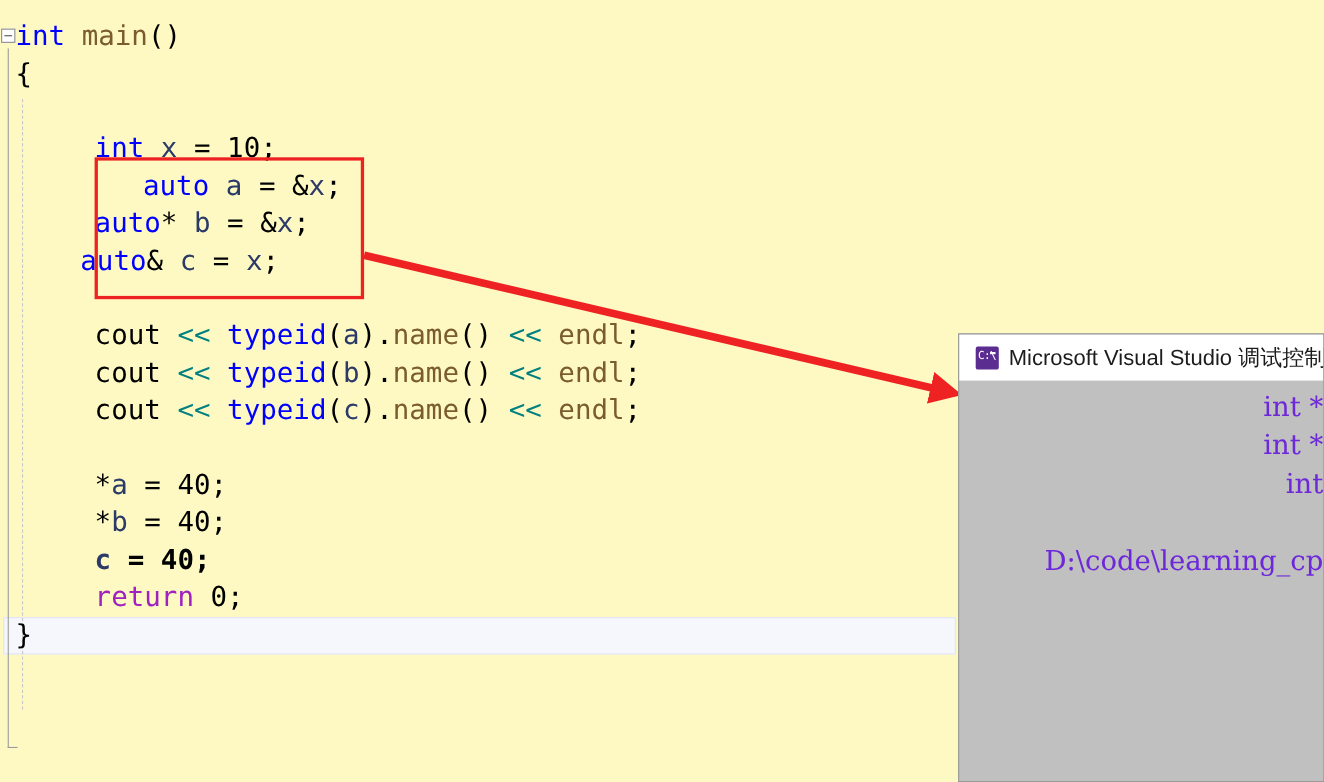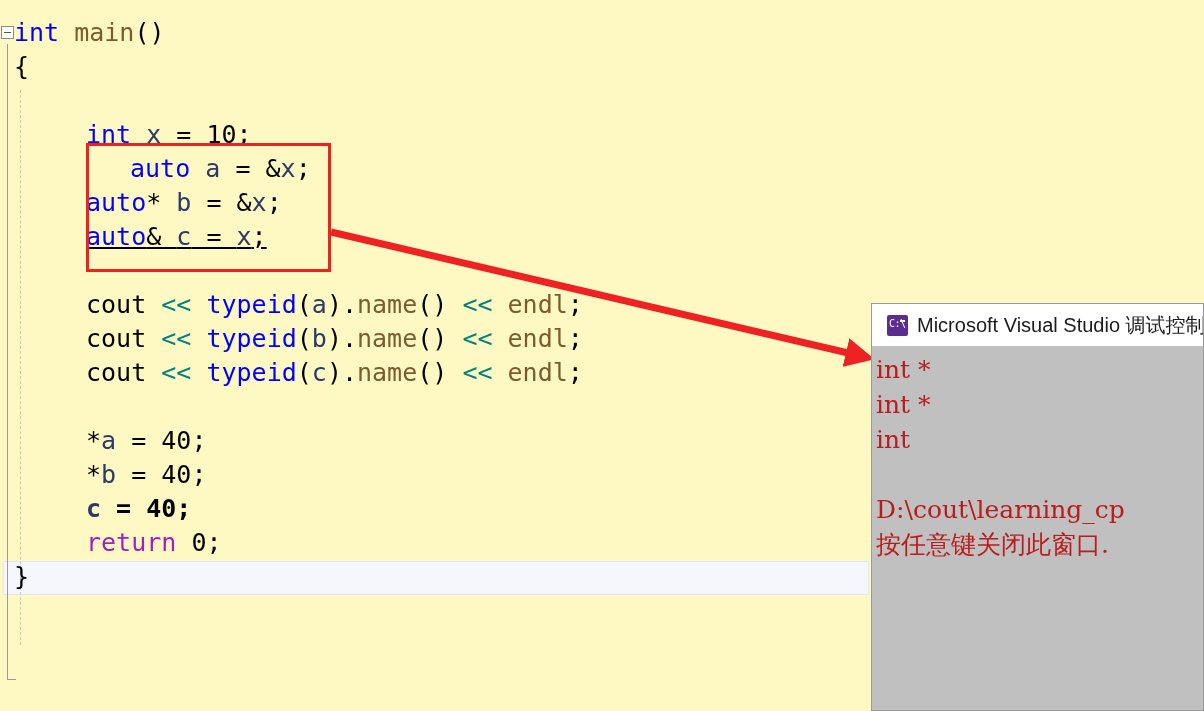--- a/index.html
+++ b/index.html
@@ -178,22 +178,23 @@
     font-family: "Liberation Sans", sans-serif;
     font-size: 20px;
     color: #1c1c1c;
     white-space: nowrap;
   }
   #console-body {
     padding: 6px 0 0 4px;
     font-family: "DejaVu Serif", serif;
     font-size: 25px;
     line-height: 35px;
-    color: #b91c1c;
+    color: #6d28d9;
     white-space: pre;
+    text-align: right;
   }
   #console-body .cline { white-space: pre; }
   #console-body .blank { height: 35px; }
 </style>
 </head>
 <body>
 
 <div id="editor">
 
   <div id="current-line"></div>
@@ -206,21 +207,21 @@
 
   <div id="indent-guide"></div>
 
   <div id="code-lines">
       <div class="code-line" style="top: 16px; left: 14px;"><span class="txt kw">int</span><span class="txt plain"> </span><span class="txt member">main</span><span class="txt plain">()</span></div>
       <div class="code-line" style="top: 50px; left: 14px;"><span class="txt plain">{</span></div>
       <div class="code-line" style="top: 84px; left: 86px;"></div>
       <div class="code-line" style="top: 118px; left: 86px;"><span class="txt kw">int</span><span class="txt plain"> </span><span class="txt ident">x</span><span class="txt plain"> = </span><span class="txt num">10</span><span class="txt plain">;</span></div>
       <div class="code-line" style="top: 152px; left: 86px; padding-left: 44px;"><span class="txt kw">auto</span><span class="txt plain"> </span><span class="txt ident">a</span><span class="txt plain"> = </span><span class="txt plain">&amp;</span><span class="txt ident">x</span><span class="txt plain">;</span></div>
       <div class="code-line" style="top: 186px; left: 86px; text-align: right;"><span class="txt kw">auto</span><span class="txt plain">* </span><span class="txt ident">b</span><span class="txt plain"> = </span><span class="txt plain">&amp;</span><span class="txt ident">x</span><span class="txt plain">;</span></div>
-      <div class="code-line" style="top: 220px; left: 86px; text-decoration: underline;"><span class="txt kw">auto</span><span class="txt plain">&amp; </span><span class="txt ident">c</span><span class="txt plain"> = </span><span class="txt ident">x</span><span class="txt plain">;</span></div>
+      <div class="code-line" style="top: 220px; left: 73px;"><span class="txt kw">auto</span><span class="txt plain">&amp; </span><span class="txt ident">c</span><span class="txt plain"> = </span><span class="txt ident">x</span><span class="txt plain">;</span></div>
       <div class="code-line" style="top: 254px; left: 86px;"></div>
       <div class="code-line" style="top: 288px; left: 86px;"><span class="txt plain">cout</span><span class="txt plain"> </span><span class="txt op">&lt;&lt;</span><span class="txt plain"> </span><span class="txt func">typeid</span><span class="txt plain">(</span><span class="txt ident">a</span><span class="txt plain">)</span><span class="txt plain">.</span><span class="txt member">name</span><span class="txt plain">() </span><span class="txt op">&lt;&lt;</span><span class="txt plain"> </span><span class="txt member">endl</span><span class="txt plain">;</span></div>
       <div class="code-line" style="top: 322px; left: 86px;"><span class="txt plain">cout</span><span class="txt plain"> </span><span class="txt op">&lt;&lt;</span><span class="txt plain"> </span><span class="txt func">typeid</span><span class="txt plain">(</span><span class="txt ident">b</span><span class="txt plain">)</span><span class="txt plain">.</span><span class="txt member">name</span><span class="txt plain">() </span><span class="txt op">&lt;&lt;</span><span class="txt plain"> </span><span class="txt member">endl</span><span class="txt plain">;</span></div>
       <div class="code-line" style="top: 356px; left: 86px;"><span class="txt plain">cout</span><span class="txt plain"> </span><span class="txt op">&lt;&lt;</span><span class="txt plain"> </span><span class="txt func">typeid</span><span class="txt plain">(</span><span class="txt ident">c</span><span class="txt plain">)</span><span class="txt plain">.</span><span class="txt member">name</span><span class="txt plain">() </span><span class="txt op">&lt;&lt;</span><span class="txt plain"> </span><span class="txt member">endl</span><span class="txt plain">;</span></div>
       <div class="code-line" style="top: 390px; left: 86px;"></div>
       <div class="code-line" style="top: 424px; left: 86px;"><span class="txt plain">*</span><span class="txt ident">a</span><span class="txt plain"> = </span><span class="txt num">40</span><span class="txt plain">;</span></div>
       <div class="code-line" style="top: 458px; left: 86px;"><span class="txt plain">*</span><span class="txt ident">b</span><span class="txt plain"> = </span><span class="txt num">40</span><span class="txt plain">;</span></div>
       <div class="code-line" style="top: 492px; left: 86px; font-weight: bold;"><span class="txt ident">c</span><span class="txt plain"> = </span><span class="txt num">40</span><span class="txt plain">;</span></div>
       <div class="code-line" style="top: 526px; left: 86px;"><span class="txt ctrl">return</span><span class="txt plain"> </span><span class="txt num">0</span><span class="txt plain">;</span></div>
       <div class="code-line" style="top: 560px; left: 14px;"><span class="txt plain">}</span></div>
@@ -239,14 +240,14 @@
 </div>
 
 <div id="console-window">
   <div id="console-titlebar">
     <div id="console-icon">
       <span class="prompt">C:\</span>
       <span class="cursorbar"></span>
     </div>
     <span id="console-title-text">Microsoft Visual Studio 调试控制台</span>
   </div>
-  <div id="console-body"><div class="cline">int *</div><div class="cline">int *</div><div class="cline">int</div><div class="blank"></div><div class="cline">D:\cout\learning_cp</div><div class="cline">按任意键关闭此窗口.</div></div>
+  <div id="console-body"><div class="cline">int *</div><div class="cline">int *</div><div class="cline">int</div><div class="blank"></div><div class="cline">D:\code\learning_cp</div></div>
 </div>
 
 </body></html>

